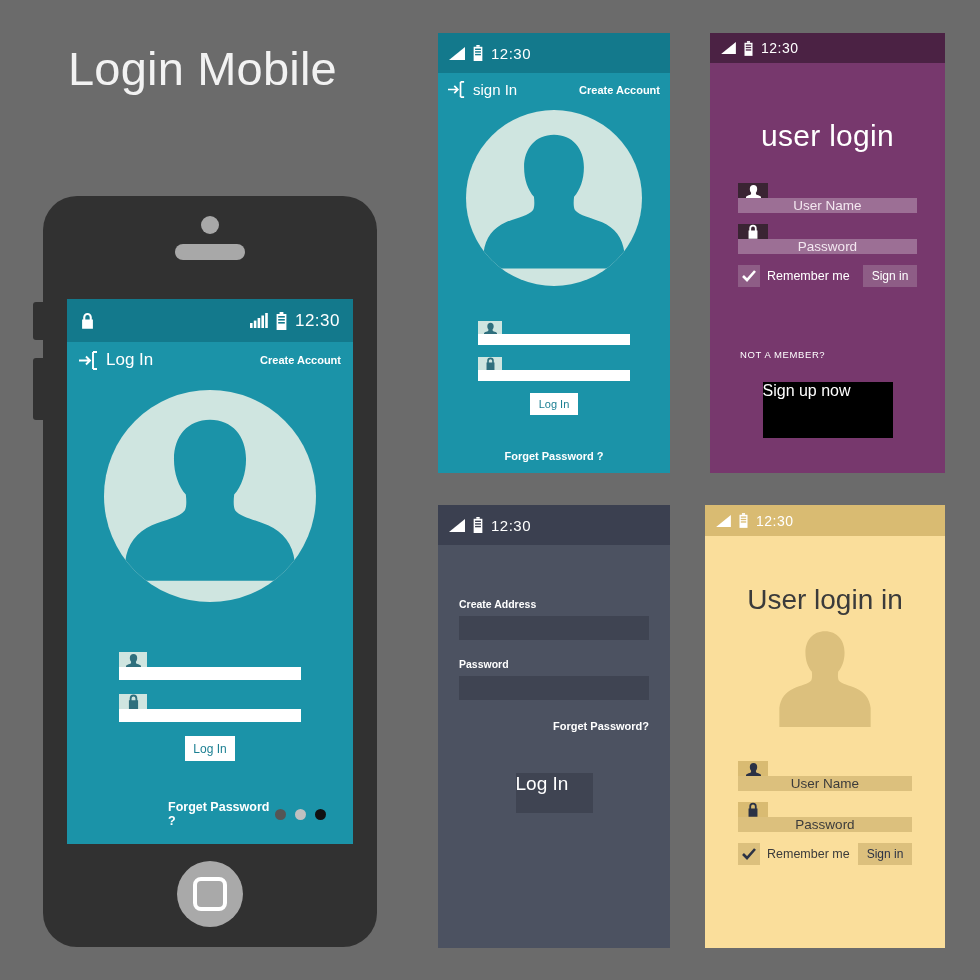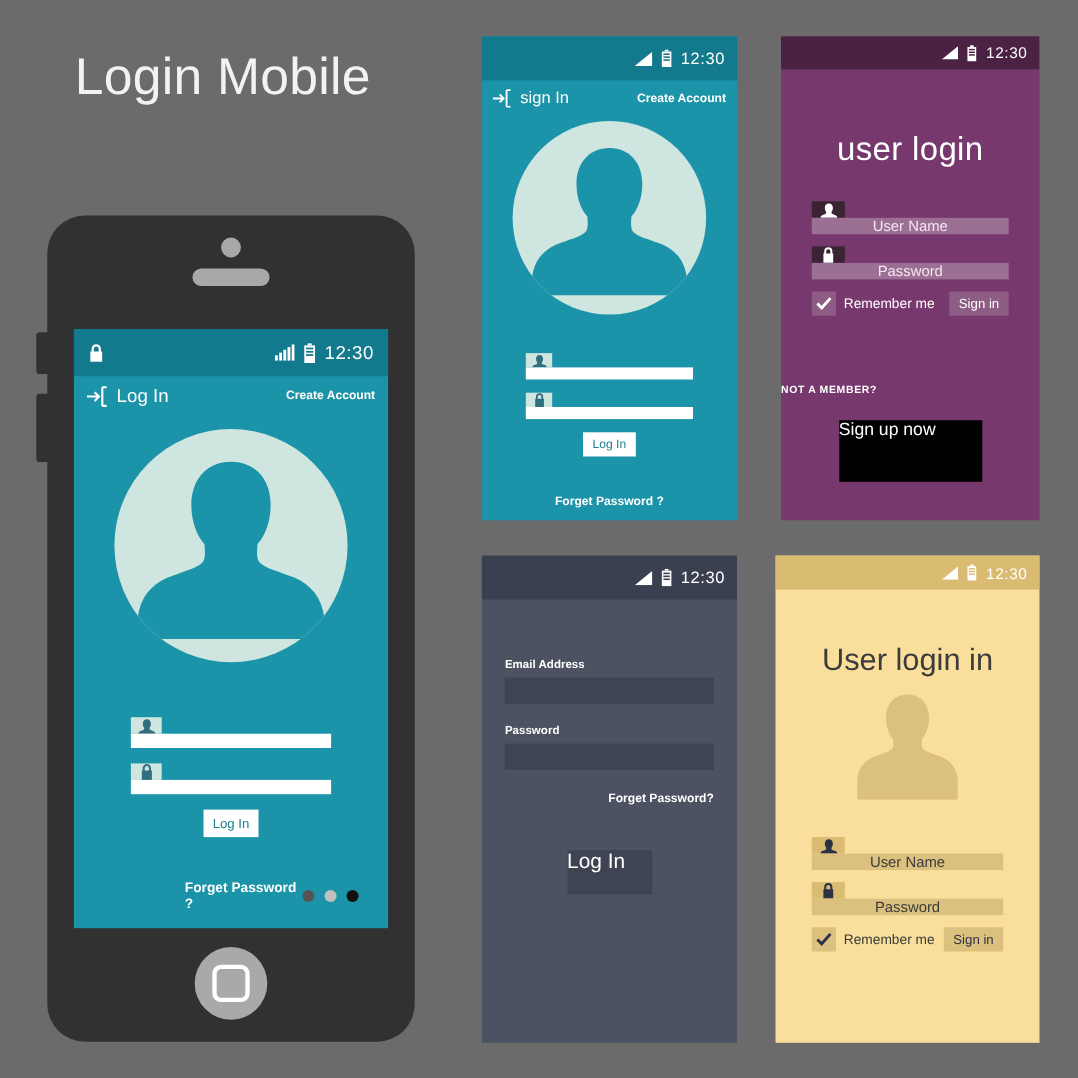--- a/index.html
+++ b/index.html
@@ -45,21 +45,21 @@
   .side-btn.a{top:106px;height:38px;}
   .side-btn.b{top:162px;height:62px;}
 
   .device-screen{
     position:absolute;left:24px;top:103px;width:286px;height:545px;overflow:hidden;
   }
 
   
   .screen{position:absolute;overflow:hidden;}
   .statusbar{
-    height:0;display:flex;align-items:center;justify-content:flex-end;
+    height:0;display:flex;align-items:center;
     box-sizing:border-box;
   }
   .statusbar .lock-left{margin-right:auto;display:flex;align-items:center;}
   .sb-icons{display:flex;align-items:center;gap:8px;}
   .sb-time{font-weight:400;letter-spacing:.5px;}
 
   .appbar{display:flex;align-items:center;box-sizing:border-box;}
   .appbar .title{flex:1;display:flex;align-items:center;gap:8px;}
   .appbar .create{font-size:11px;font-weight:600;}
 
@@ -114,21 +114,21 @@
   .s3 .statusbar{height:30px;background:#4b2244;padding:0 11px;color:#fff;font-size:14px;}
   .s3 .headline3{text-align:center;color:#fff;font-size:30px;margin-top:56px;letter-spacing:.3px;}
   .s3 .fields{margin-top:30px;padding:0 28px;}
   .s3 .field{height:28px;margin-bottom:13px;}
   .s3 .field .ibox{width:30px;background:#3a2433;}
   .s3 .field .inp{background:#9c6f95;color:#f3e7f0;font-size:13.5px;}
   .s3 .rowline{display:flex;align-items:center;padding:0 28px;margin-top:1px;}
   .s3 .chk{width:22px;height:22px;background:#8e5d86;color:#fff;font-size:14px;}
   .s3 .chk-label{color:#fff;font-size:12.5px;margin-left:7px;}
   .s3 .signin{margin-left:auto;width:54px;height:22px;background:#8e5d86;color:#fff;font-size:12px;}
-  .s3 .notmember{color:#fff;font-size:9.5px;font-weight:700;letter-spacing:.6px;margin-top:62px;}
+  .s3 .notmember{color:#fff;font-size:9.5px;font-weight:400;letter-spacing:.6px;padding-left:30px;margin-top:62px;}
   .s3 .signup{display:block;margin:22px auto 0;width:130px;height:56px;background:#000000;color:#fff;font-size:16px;}
 
   
   .s4{left:438px;top:505px;width:232px;height:443px;background:#4c5261;}
   .s4 .statusbar{height:40px;background:#3b4050;padding:0 11px;color:#fff;font-size:15px;}
   .s4 .headline4{text-align:center;color:#fff;font-size:30px;margin-top:51px;letter-spacing:1px;}
   .s4 .group{padding:0 21px;margin-top:53px;}
   .s4 .lbl{color:#fff;font-size:10.5px;font-weight:700;margin-bottom:6px;}
   .s4 .inpbox{height:24px;background:#3f4452;}
   .s4 .lbl2{margin-top:18px;}
@@ -384,21 +384,21 @@
               <rect x="0.6" y="2" width="9.8" height="16" fill="#fff"></rect>
               <rect x="2.2" y="4" width="6.6" height="1.6" fill="#3b4050"></rect>
               <rect x="2.2" y="7" width="6.6" height="1.6" fill="#3b4050"></rect>
               <rect x="2.2" y="10" width="6.6" height="1.6" fill="#3b4050"></rect>
             </svg>
         </span>
         <span class="sb-time">12:30</span>
       </span>
     </div>
     <div class="group">
-      <div class="lbl">Email Address</div>
+      <div class="lbl">Create Address</div>
       <div class="inpbox"></div>
       <div class="lbl lbl2">Password</div>
       <div class="inpbox"></div>
     </div>
     <div class="forget">Forget Password?</div>
     <div class="btn loginbtn">Log In</div>
   </div>
 
   <div class="screen s5">
     <div class="statusbar">

